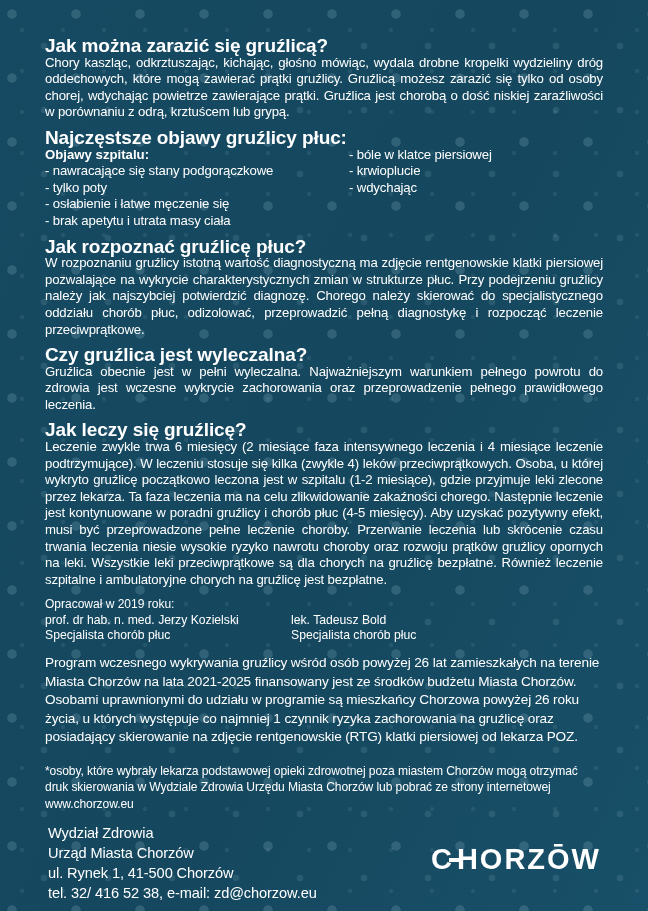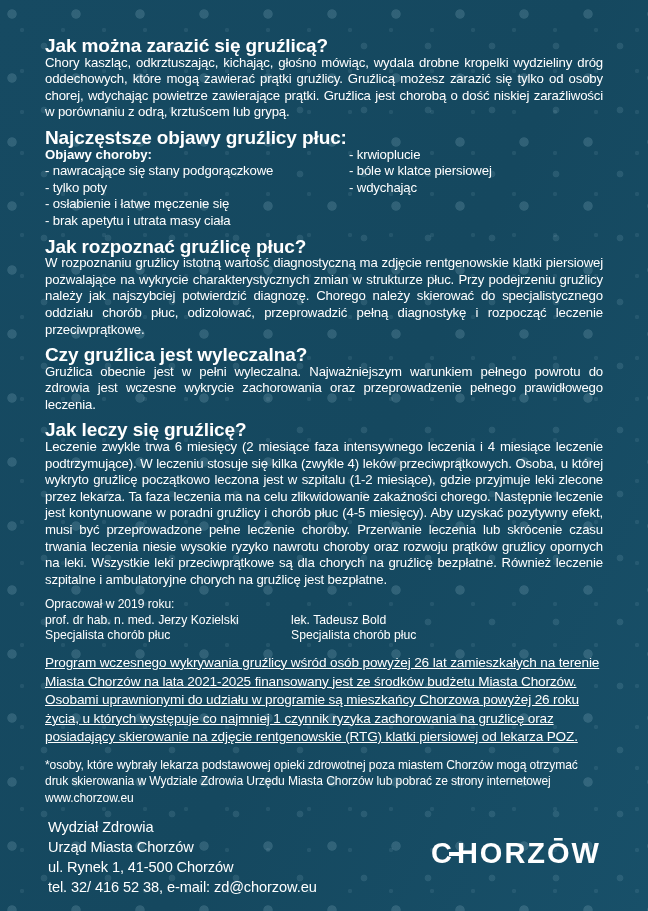--- a/index.html
+++ b/index.html
@@ -53,22 +53,21 @@
   .credits-intro { font-size: 12px; line-height: 15.5px; }
   .credits-row { display: flex; }
   .credits-col { width: 246px; flex: 0 0 246px; }
   .credits-col + .credits-col { width: auto; flex: 1; }
   .credit-name, .credit-role { font-size: 12.2px; line-height: 15.5px; }
 
   .program-text {
     font-size: 13.6px;
     line-height: 18.6px;
     letter-spacing: -0.15px;
-    margin-bottom: 10px;
-    text-decoration: underline;
+    margin-bottom: 16px;
   }
   .footnote-text {
     font-size: 12.1px;
     line-height: 16.5px;
     letter-spacing: -0.1px;
     margin-bottom: 12px;
   }
 
   .footer { display: flex; justify-content: space-between; align-items: center; }
   .contact { padding-left: 3px; }
@@ -102,32 +101,32 @@
 
     <section>
       <h3 class="heading">Jak można zarazić się gruźlicą?</h3>
       <p class="body-text">Chory kaszląc, odkrztuszając, kichając, głośno mówiąc, wydala drobne kropelki wydzieliny dróg oddechowych, które mogą zawierać prątki gruźlicy. Gruźlicą możesz zarazić się tylko od osoby chorej, wdychając powietrze zawierające prątki. Gruźlica jest chorobą o dość niskiej zaraźliwości w porównaniu z odrą, krztuścem lub grypą.</p>
     </section>
 
     <section>
       <h3 class="heading">Najczęstsze objawy gruźlicy płuc:</h3>
       <div class="symptom-columns">
         <div class="symptom-col-early">
-          <div class="symptom-title">Objawy choroby:</div>
+          <div class="symptom-title">Objawy szpitalu:</div>
           <ul class="symptom-list">
             <li class="symptom-item">- nawracające się stany podgorączkowe</li>
             <li class="symptom-item">- tylko poty</li>
             <li class="symptom-item">- osłabienie i łatwe męczenie się</li>
             <li class="symptom-item">- brak apetytu i utrata masy ciała</li>
           </ul>
         </div>
         <div class="symptom-col-late">
           <ul class="symptom-list">
+            <li class="symptom-item">- bóle w klatce piersiowej</li>
             <li class="symptom-item">- krwioplucie</li>
-            <li class="symptom-item">- bóle w klatce piersiowej</li>
             <li class="symptom-item">- wdychając</li>
           </ul>
         </div>
       </div>
     </section>
 
     <section>
       <h3 class="heading">Jak rozpoznać gruźlicę płuc?</h3>
       <p class="body-text">W rozpoznaniu gruźlicy istotną wartość diagnostyczną ma zdjęcie rentgenowskie klatki piersiowej pozwalające na wykrycie charakterystycznych zmian w strukturze płuc. Przy podejrzeniu gruźlicy należy jak najszybciej potwierdzić diagnozę. Chorego należy skierować do specjalistycznego oddziału chorób płuc, odizolować, przeprowadzić pełną diagnostykę i rozpocząć leczenie przeciwprątkowe.</p>
     </section>

